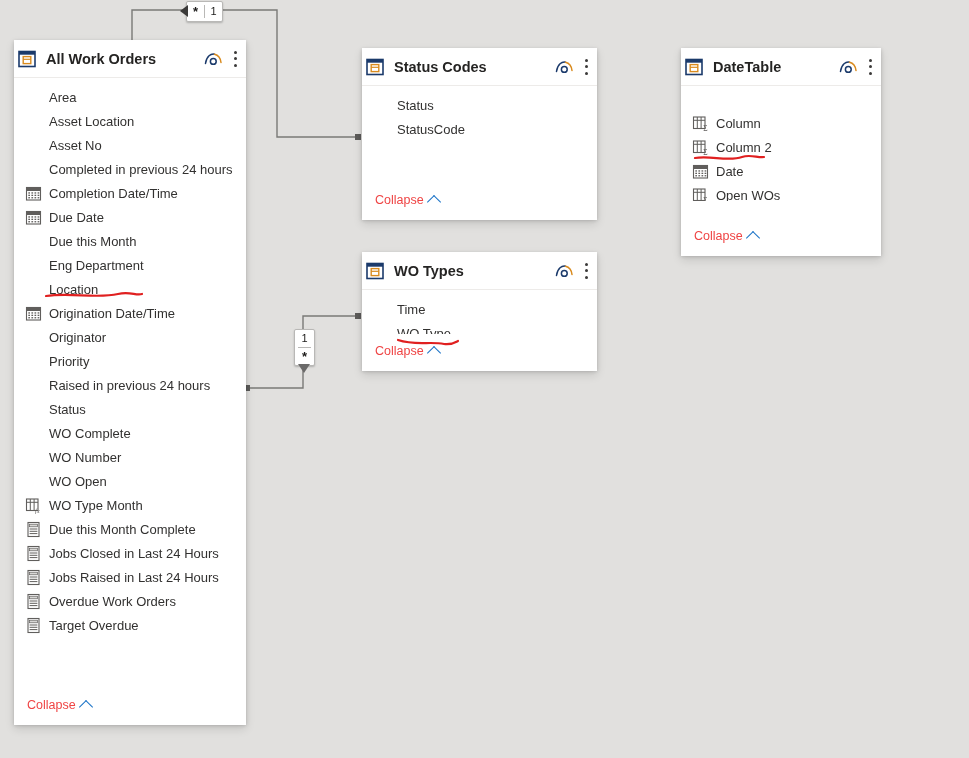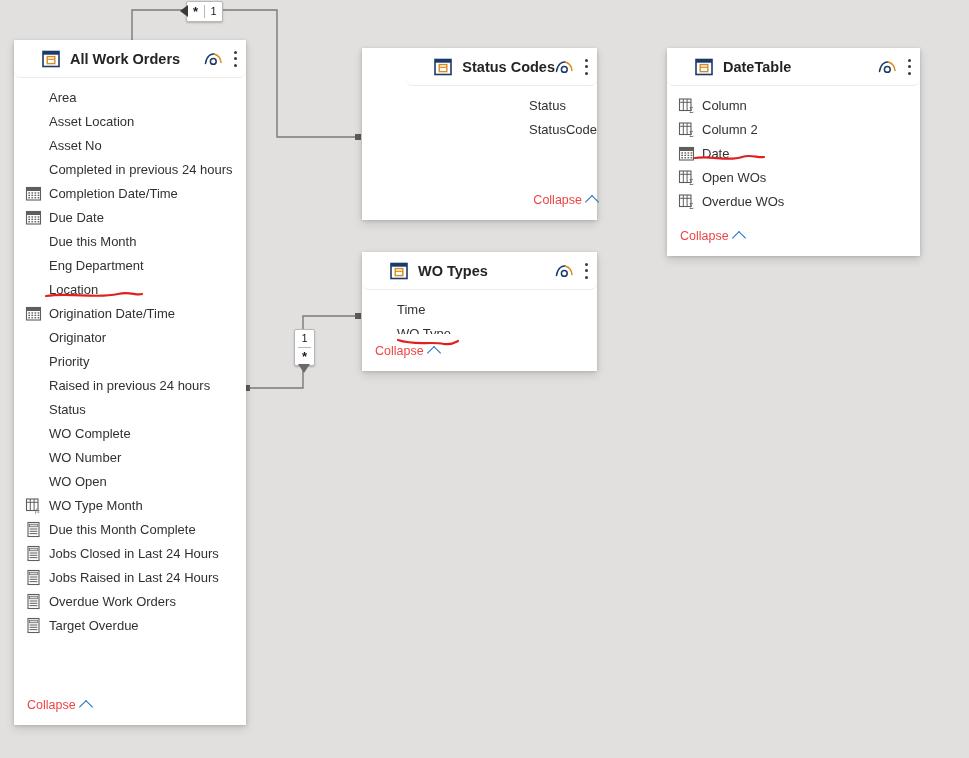--- a/index.html
+++ b/index.html
@@ -83,24 +83,23 @@
     background: #ffffff;
     box-shadow: 0 1.2px 3.6px rgba(0,0,0,.18), 0 4px 9px rgba(0,0,0,.12);
     z-index: 3;
     display: flex;
     flex-direction: column;
   }
   .tbl-head {
     display: flex;
     align-items: center;
     height: 37px;
-    padding: 0 9px 0 28px;
+    padding: 0 9px 0 4px;
     border-bottom: 1px solid #edebe9;
     flex: 0 0 auto;
-    border-radius: 7px;
   }
   .tbl-title {
     font-size: 14.5px;
     font-weight: bold;
     color: #252423;
     margin-left: 10px;
     flex: 1;
     white-space: nowrap;
   }
   .tbl-body {
@@ -402,21 +401,21 @@
                 <line x1="4.6" y1="12.6" x2="12.4" y2="12.6" stroke="#605e5c" stroke-width="1"></line>
               </svg></span>
             <span class="fld-name">Target Overdue</span>
           </div>
         </div>
         <div class="collapse-row"><span class="collapse-link">
             <span>Collapse</span>
             <span class="chev-up"></span>
           </span></div>
       </div>
-      <div class="tbl" style="left: 362px; top: 48px; width: 235px; height: 172px; align-items: flex-end;">
+      <div class="tbl" style="left: 362px; top: 48px; width: 235px; height: 172px;">
         <div class="tbl-head">
           <svg class="hdr-ico" viewBox="0 0 18 18">
             <rect x="1" y="1.5" width="16" height="15" fill="#fff" stroke="#1b3a6b" stroke-width="1.6"></rect>
             <rect x="1" y="1.5" width="16" height="3.2" fill="#1b3a6b"></rect>
             <rect x="5.2" y="6.6" width="7.6" height="7" fill="#fff" stroke="#d98b1f" stroke-width="1.4"></rect>
             <line x1="5.2" y1="9.3" x2="12.8" y2="9.3" stroke="#d98b1f" stroke-width="1.2"></line>
           </svg>
           <div class="tbl-title">Status Codes</div>
           <svg class="eye-ico" viewBox="0 0 19 14">
             <path d="M 1.5,11.5 C 2.5,4 7,1.5 10.5,2.2" fill="none" stroke="#1b3a6b" stroke-width="1.5" stroke-linecap="round"></path>
@@ -472,21 +471,21 @@
           <div class="fld">
             <span class="fld-ico blank"></span>
             <span class="fld-name">WO Type</span>
           </div>
         </div>
         <div class="collapse-row"><span class="collapse-link">
             <span>Collapse</span>
             <span class="chev-up"></span>
           </span></div>
       </div>
-      <div class="tbl" style="left: 667px; top: 48px; width: 253px; height: 208px;">
+      <div class="tbl" style="left: 681px; top: 48px; width: 200px; height: 208px; gap: 18px;">
         <div class="tbl-head">
           <svg class="hdr-ico" viewBox="0 0 18 18">
             <rect x="1" y="1.5" width="16" height="15" fill="#fff" stroke="#1b3a6b" stroke-width="1.6"></rect>
             <rect x="1" y="1.5" width="16" height="3.2" fill="#1b3a6b"></rect>
             <rect x="5.2" y="6.6" width="7.6" height="7" fill="#fff" stroke="#d98b1f" stroke-width="1.4"></rect>
             <line x1="5.2" y1="9.3" x2="12.8" y2="9.3" stroke="#d98b1f" stroke-width="1.2"></line>
           </svg>
           <div class="tbl-title">DateTable</div>
           <svg class="eye-ico" viewBox="0 0 19 14">
             <path d="M 1.5,11.5 C 2.5,4 7,1.5 10.5,2.2" fill="none" stroke="#1b3a6b" stroke-width="1.5" stroke-linecap="round"></path>

